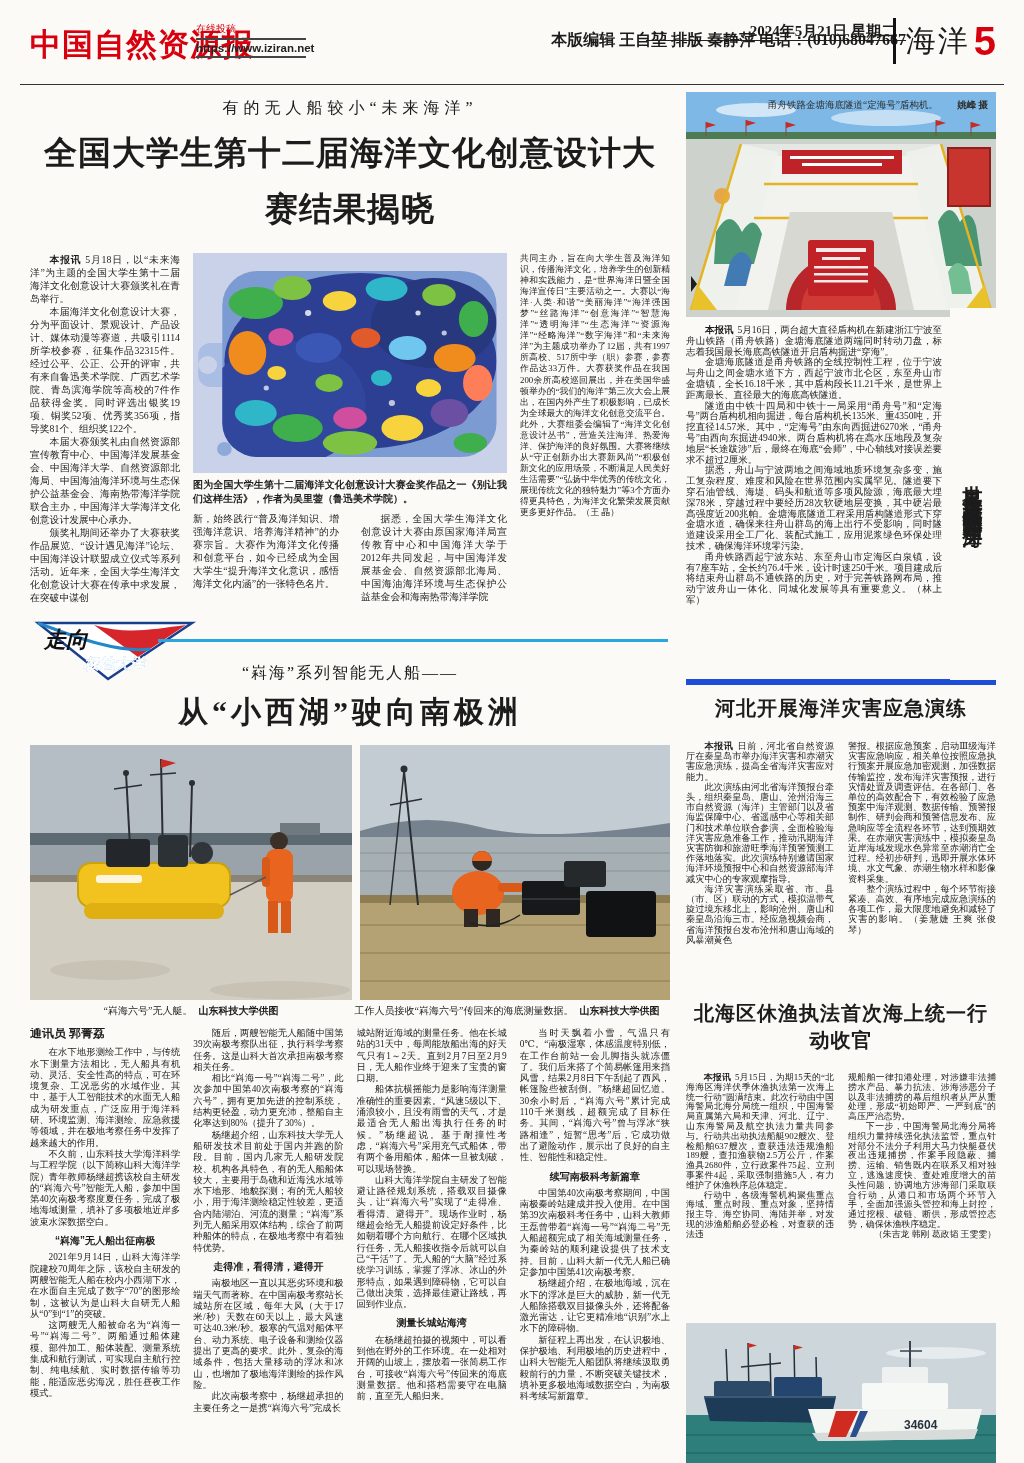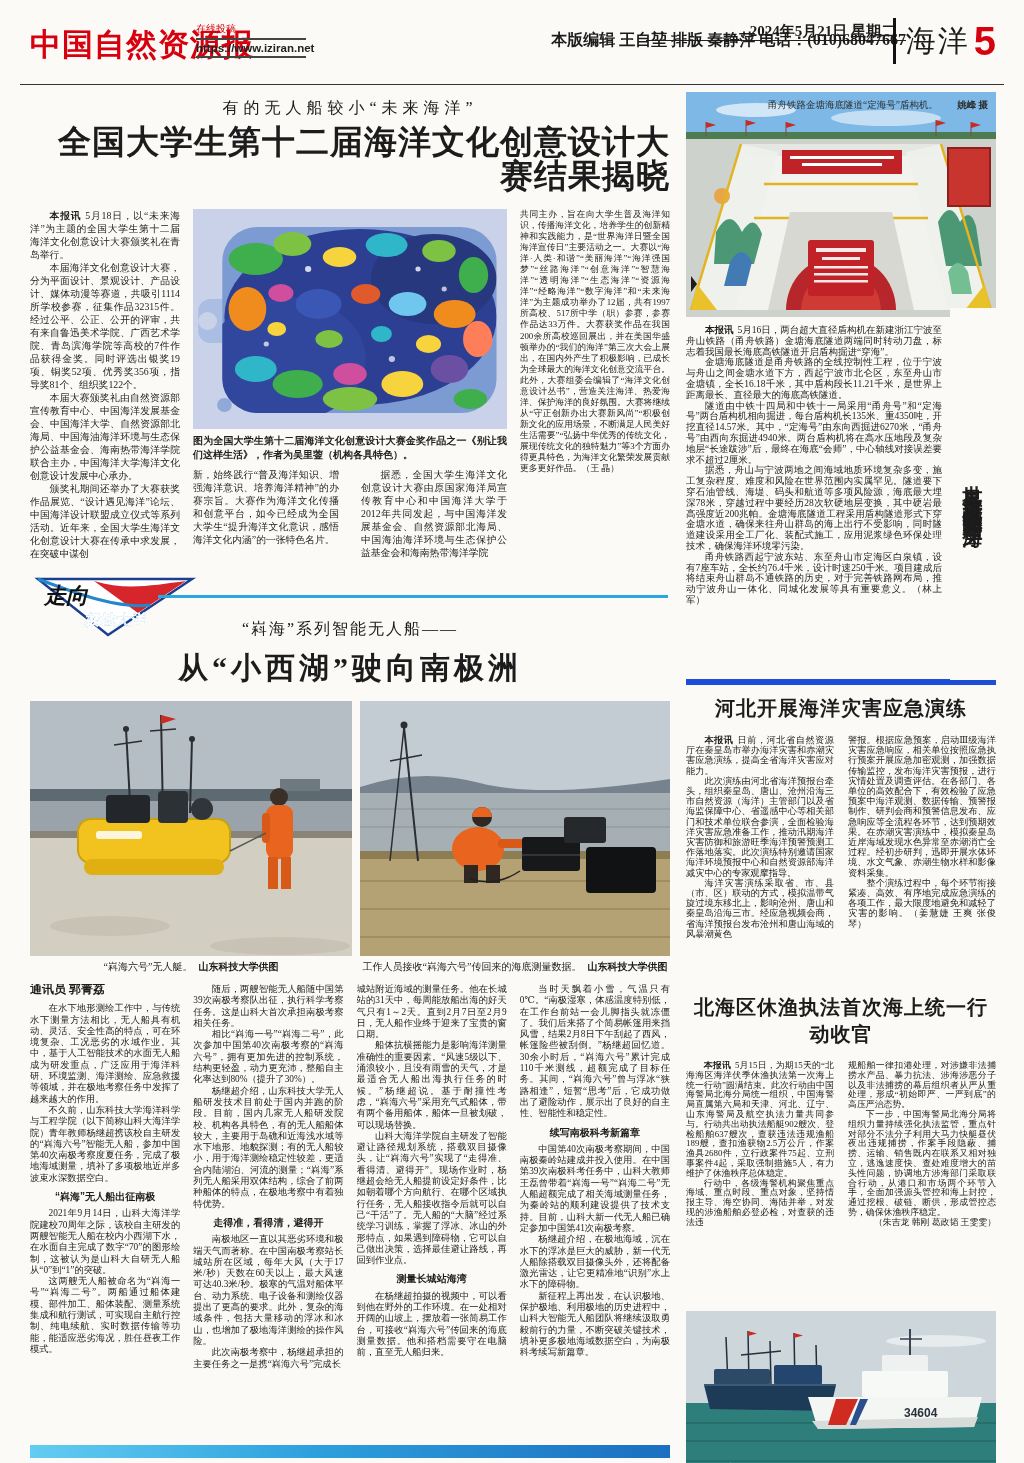--- a/index.html
+++ b/index.html
@@ -23,51 +23,51 @@
   
   .p{margin:0;text-indent:2em;text-align:justify;}
   .lead{font-weight:bold;margin-right:4px;}
   .sub{font-weight:bold;text-align:center;margin:7px 0 6px;font-size:1.08em;
        font-family:"Liberation Sans",sans-serif;}
   .byl{font-weight:bold;font-size:12px;margin:0 0 8px;}
   .byl-right{text-align:right;text-indent:0;}
   
   .left-region{position:absolute;left:30px;top:92px;width:640px;}
   .a1-kicker{text-align:center;font-size:16px;letter-spacing:5px;margin-top:6px;}
-  .a1-headline{text-align:right;font-size:33px;font-weight:900;letter-spacing:1px;line-height:34px;
+  .a1-headline{text-align:center;font-size:33px;font-weight:900;letter-spacing:1px;line-height:56px;
                margin-top:6px;font-family:"Liberation Sans","DejaVu Sans",sans-serif;}
   .a1-body{display:grid;grid-template-columns:150px 1fr 150px;gap:13px;margin-top:16px;height:356px;overflow:hidden;}
   .a1-c1{font-size:9.8px;line-height:13px;overflow:hidden;}
   .a1-mid .cap{font-size:10px;line-height:13.5px;text-align:justify;margin-top:5px;font-weight:bold;color:#222;}
   .a1-sub2{display:grid;grid-template-columns:1fr 1fr;gap:22px;margin-top:7px;height:96px;overflow:hidden;
            font-size:9.8px;line-height:13px;}
   .a1-c4{font-size:8.8px;line-height:11.05px;overflow:hidden;}
   
   .a2{position:relative;margin-top:10px;}
   .a2-logoline{position:absolute;left:128px;top:20px;right:2px;height:3px;background:#2ba7e0;}
   .a2-kicker{text-align:center;font-size:16px;letter-spacing:2px;padding-top:44px;}
   .a2-headline{text-align:center;font-size:30px;font-weight:900;letter-spacing:4px;margin-top:8px;}
   .a2-photos{display:grid;grid-template-columns:322px 310px;gap:8px;margin-top:12px;}
-  .a2-caps{display:grid;grid-template-columns:322px 310px;gap:8px;margin-top:4px;
+  .a2-caps{display:grid;grid-template-columns:322px 310px;margin-top:4px;
            font-size:10px;text-align:center;}
   .a2-caps b{margin-left:6px;font-family:"Liberation Sans",sans-serif;}
   .a2-body{display:grid;grid-template-columns:repeat(4,1fr);gap:13px;margin-top:10px;height:455px;overflow:hidden;
            font-size:9.3px;line-height:11.3px;}
   .a2-body>div{overflow:hidden;}
   .bottom-bar{margin-top:6px;height:13px;background:linear-gradient(90deg,#62cdf2,#2d9fdd 45%,#1b6fc0);}
   
   .right-region{position:absolute;left:686px;top:92px;width:310px;}
   .a3-body{position:relative;width:256px;margin-top:8px;height:342px;overflow:hidden;
            font-size:9.5px;line-height:10.8px;}
   .vhead{position:absolute;left:950px;top:308px;width:46px;height:372px;background:#fbfaf6;z-index:5;
          writing-mode:vertical-rl;font-size:20px;font-weight:900;letter-spacing:3px;line-height:46px;
          text-align:center;font-family:"Liberation Serif",serif;}
   .a4{border-top:6px solid #1d4ed8;margin-top:12px;padding-top:10px;}
   .rr-headline{text-align:center;font-size:20px;font-weight:900;letter-spacing:1px;}
-  .rr-cols{display:grid;grid-template-columns:1fr 1fr;gap:14px;margin-top:13px;overflow:hidden;}
+  .rr-cols{display:grid;grid-template-columns:1fr 1fr;gap:14px;margin-top:19px;overflow:hidden;}
   .a4 .rr-cols{height:243px;font-size:9.2px;line-height:10.2px;}
   .a5{margin-top:16px;}
   .a5 .rr-cols{height:238px;font-size:8.9px;line-height:9.8px;}
   svg{display:block;}
 </style>
 </head>
 <body>
 
 <div class="page">
 
@@ -137,21 +137,21 @@
             <ellipse cx="180" cy="125" rx="10" ry="8" fill="#2fb6c9"></ellipse>
             <ellipse cx="80" cy="120" rx="9" ry="7" fill="#f7d33d"></ellipse>
             <ellipse cx="265" cy="190" rx="16" ry="10" fill="#3fae4c"></ellipse>
             <circle cx="110" cy="60" r="3" fill="#fff" opacity=".8"></circle>
             <circle cx="215" cy="60" r="2.5" fill="#fff" opacity=".8"></circle>
             <circle cx="70" cy="135" r="2.5" fill="#fff" opacity=".7"></circle>
             <circle cx="190" cy="150" r="3" fill="#fff" opacity=".7"></circle>
             <circle cx="240" cy="80" r="2.5" fill="#fff" opacity=".7"></circle>
           </g>
         </svg>
-        <div class="cap">图为全国大学生第十二届海洋文化创意设计大赛金奖作品之一《别让我们这样生活》，作者为吴里蓥（机构各具特色）。</div>
+        <div class="cap">图为全国大学生第十二届海洋文化创意设计大赛金奖作品之一《别让我们这样生活》，作者为吴里蓥（鲁迅美术学院）。</div>
         <div class="a1-sub2">
           <div>
               <p class="p" style="text-indent:0">新，始终践行“普及海洋知识、增强海洋意识、培养海洋精神”的办赛宗旨。大赛作为海洋文化传播和创意平台，如今已经成为全国大学生“提升海洋文化意识，感悟海洋文化内涵”的一张特色名片。</p>
             </div>
           <div>
               <p class="p">据悉，全国大学生海洋文化创意设计大赛由原国家海洋局宣传教育中心和中国海洋大学于2012年共同发起，与中国海洋发展基金会、自然资源部北海局、中国海油海洋环境与生态保护公益基金会和海南热带海洋学院</p>
             </div>
         </div>
       </div>
 

